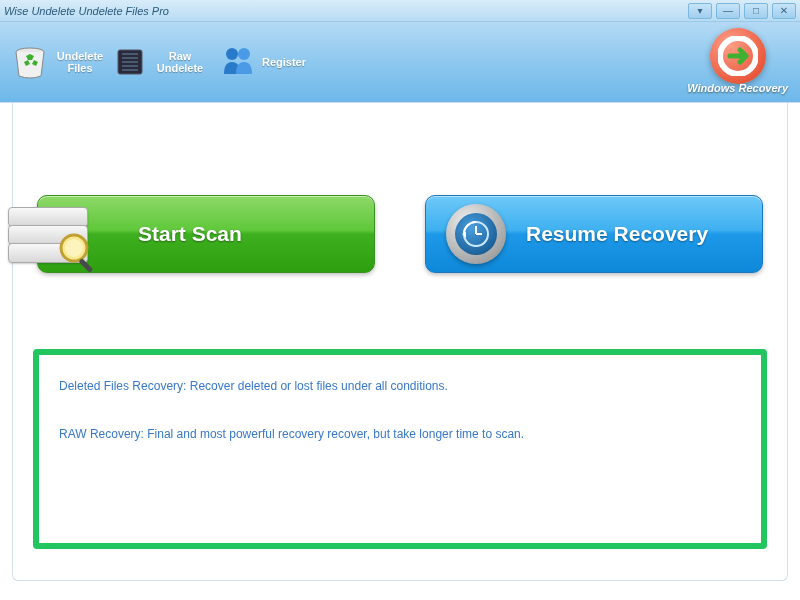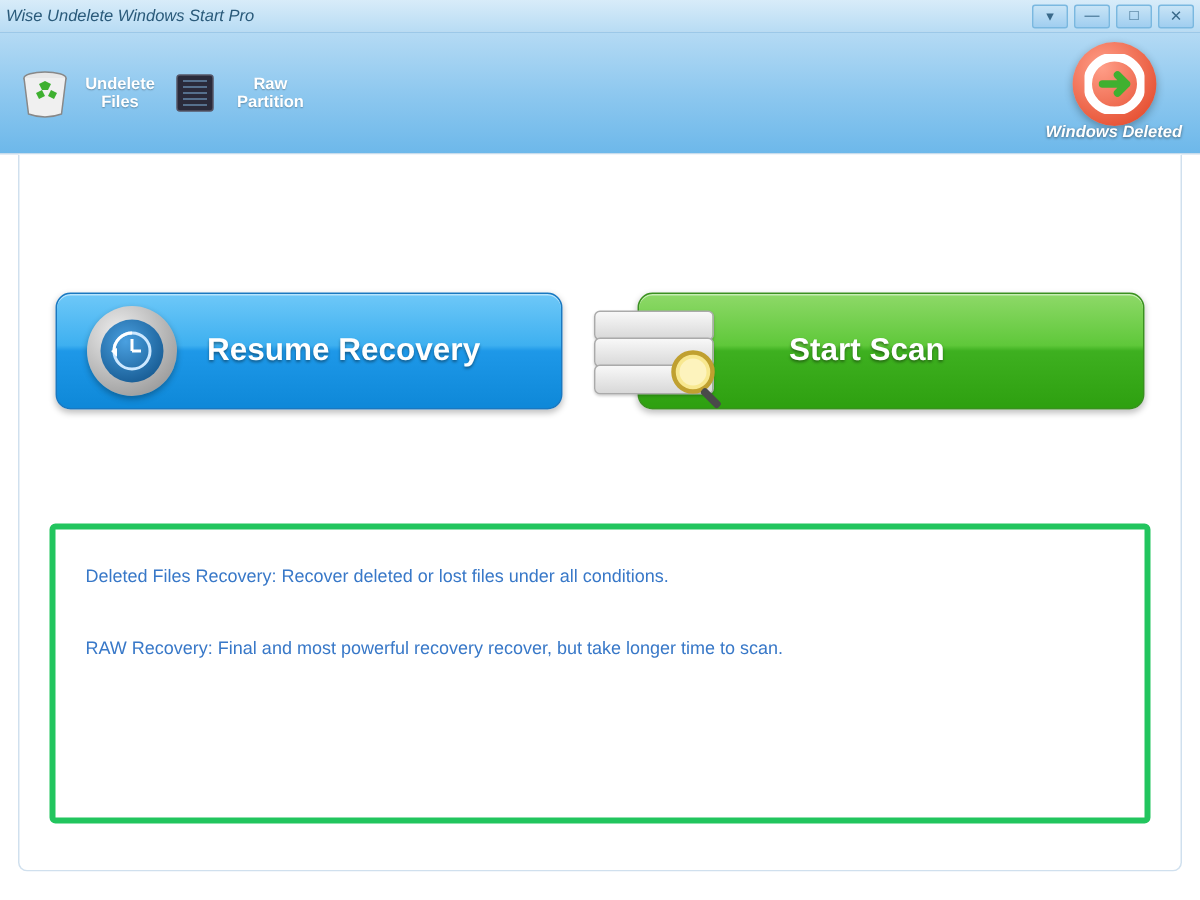--- a/index.html
+++ b/index.html
@@ -136,21 +136,21 @@
   border-radius: 4px;
   margin-bottom: -2px;
   box-shadow: 0 1px 2px rgba(0,0,0,0.2);
 }
 .magnifier {
   position: absolute;
   left: 18px; top: -4px;
 }
 .info-box {
   margin-top: 76px;
-  border: 4px solid #22c55e;
+  border: 6px solid #22c55e;
   border-radius: 4px;
   padding: 24px 20px 18px 20px;
   height: 200px;
 }
 .info-line {
   font-size: 12px;
   color: #3878c8;
   margin-bottom: 34px;
 }
 .clock-ring {
@@ -163,21 +163,21 @@
 .clock-inner {
   width: 42px; height: 42px; border-radius: 50%;
   background: radial-gradient(circle at 40% 35%, #4aa0e0, #0a4a80);
   display: flex; align-items: center; justify-content: center;
 }
 </style>
 </head>
 <body>
 
 <div class="titlebar">
-  <div class="titlebar-title">Wise Undelete Windows Start Pro</div>
+  <div class="titlebar-title">Wise Undelete Undelete Files Pro</div>
   <div class="win-controls">
     <div class="win-btn">▾</div>
     <div class="win-btn">—</div>
     <div class="win-btn">□</div>
     <div class="win-btn">✕</div>
   </div>
 </div>
 
 <div class="toolbar">
   <div class="toolbar-item">
@@ -198,72 +198,83 @@
     <div class="icon-wrap">
       <svg width="40" height="40" viewBox="0 0 40 40">
         <rect x="8" y="8" width="24" height="24" fill="#2a2a3a" stroke="#556" rx="2"></rect>
         <line x1="12" y1="12" x2="28" y2="12" stroke="#6688aa" stroke-width="1"></line>
         <line x1="12" y1="16" x2="28" y2="16" stroke="#6688aa" stroke-width="1"></line>
         <line x1="12" y1="20" x2="28" y2="20" stroke="#6688aa" stroke-width="1"></line>
         <line x1="12" y1="24" x2="28" y2="24" stroke="#6688aa" stroke-width="1"></line>
         <line x1="12" y1="28" x2="28" y2="28" stroke="#6688aa" stroke-width="1"></line>
       </svg>
     </div>
-    <div class="label">Raw Partition</div>
-  </div>
-
+    <div class="label">Raw Undelete</div>
+  </div>
+
+  <div class="toolbar-item">
+    <div class="icon-wrap">
+      <svg width="40" height="40" viewBox="0 0 40 40">
+        <circle cx="14" cy="12" r="6" fill="#2a7aca"></circle>
+        <path d="M6 32 Q6 20 14 20 Q22 20 22 32 Z" fill="#2a7aca"></path>
+        <circle cx="26" cy="12" r="6" fill="#4a9ae8"></circle>
+        <path d="M18 32 Q18 20 26 20 Q34 20 34 32 Z" fill="#4a9ae8"></path>
+      </svg>
+    </div>
+    <div class="label">Register</div>
+  </div>
 
   <div class="brand">
     <div class="brand-circle">
       <svg width="40" height="40" viewBox="0 0 40 40">
         <circle cx="20" cy="20" r="18" fill="none" stroke="#fff" stroke-width="6"></circle>
         <path d="M12 20 L28 20 M22 14 L28 20 L22 26" stroke="#40b030" stroke-width="5" fill="none" stroke-linecap="round" stroke-linejoin="round"></path>
       </svg>
     </div>
-    <div class="brand-label">Windows Deleted</div>
+    <div class="brand-label">Windows Recovery</div>
   </div>
 </div>
 
 <div class="content">
   <div class="inner">
     <div class="button-row">
+
+      <div class="big-btn green">
+        <div class="big-icon">
+          <div class="drive-stack">
+            <div class="drive"></div>
+            <div class="drive"></div>
+            <div class="drive"></div>
+          </div>
+          <svg class="magnifier" width="48" height="48" viewBox="0 0 48 48">
+            <circle cx="18" cy="18" r="13" fill="#f8e890" stroke="#c0a030" stroke-width="3"></circle>
+            <circle cx="18" cy="18" r="9" fill="#fff8d0" opacity="0.7"></circle>
+            <rect x="26" y="28" width="16" height="5" rx="2" fill="#4a4a4a" transform="rotate(45 26 28)"></rect>
+          </svg>
+        </div>
+        <span>Start  Scan</span>
+      </div>
 
       <div class="big-btn blue">
         <div class="big-icon">
           <div class="clock-ring">
             <div class="clock-inner">
               <svg width="32" height="32" viewBox="0 0 32 32">
                 <circle cx="16" cy="16" r="12" fill="none" stroke="#cde8ff" stroke-width="2"></circle>
                 <path d="M4 16 A12 12 0 0 1 16 4" fill="none" stroke="#fff" stroke-width="2"></path>
                 <path d="M6 14 L2 16 L6 20" fill="#fff"></path>
                 <line x1="16" y1="16" x2="16" y2="8" stroke="#fff" stroke-width="2"></line>
                 <line x1="16" y1="16" x2="22" y2="16" stroke="#fff" stroke-width="2"></line>
               </svg>
             </div>
           </div>
         </div>
         <span>Resume Recovery</span>
       </div>
 
-      <div class="big-btn green">
-        <div class="big-icon">
-          <div class="drive-stack">
-            <div class="drive"></div>
-            <div class="drive"></div>
-            <div class="drive"></div>
-          </div>
-          <svg class="magnifier" width="48" height="48" viewBox="0 0 48 48">
-            <circle cx="18" cy="18" r="13" fill="#f8e890" stroke="#c0a030" stroke-width="3"></circle>
-            <circle cx="18" cy="18" r="9" fill="#fff8d0" opacity="0.7"></circle>
-            <rect x="26" y="28" width="16" height="5" rx="2" fill="#4a4a4a" transform="rotate(45 26 28)"></rect>
-          </svg>
-        </div>
-        <span>Start  Scan</span>
-      </div>
-
     </div>
 
     <div class="info-box">
       <div class="info-line">Deleted Files Recovery: Recover deleted or lost files  under all conditions.</div>
       <div class="info-line">RAW Recovery: Final and most powerful recovery recover, but take longer time to scan.</div>
     </div>
   </div>
 </div>
 
 </body></html>

